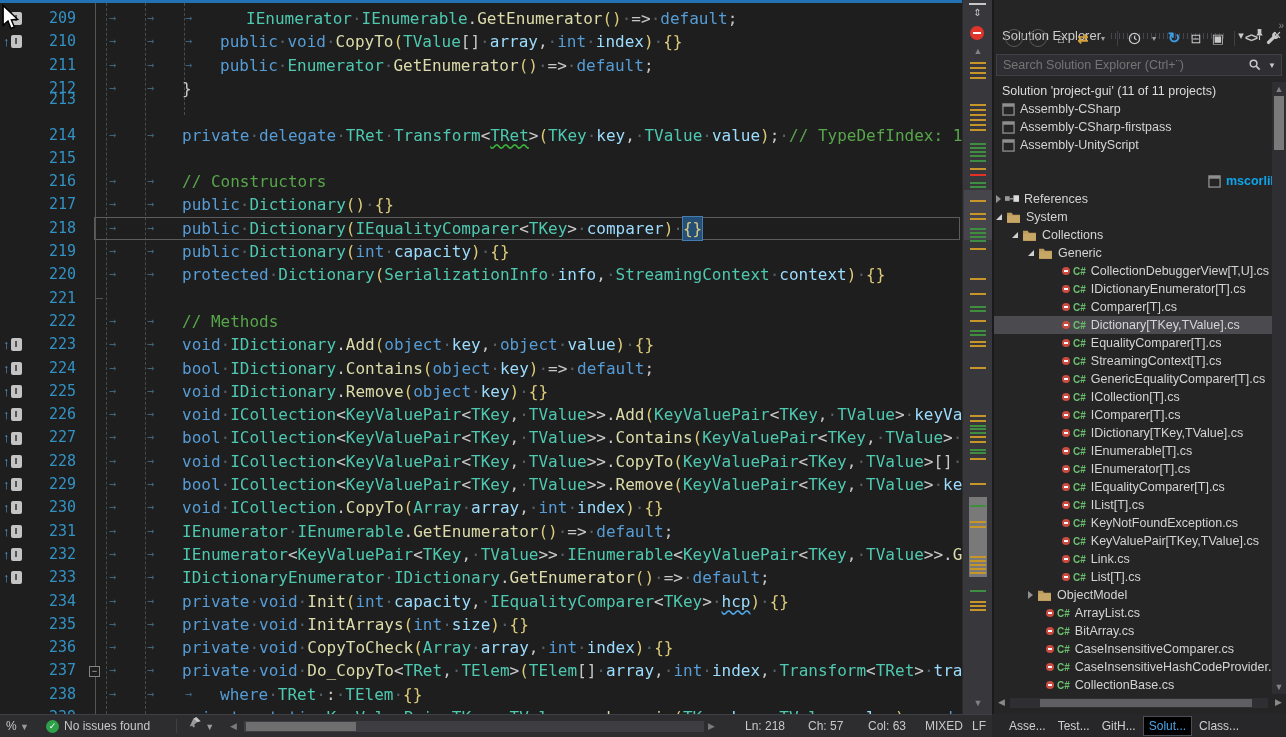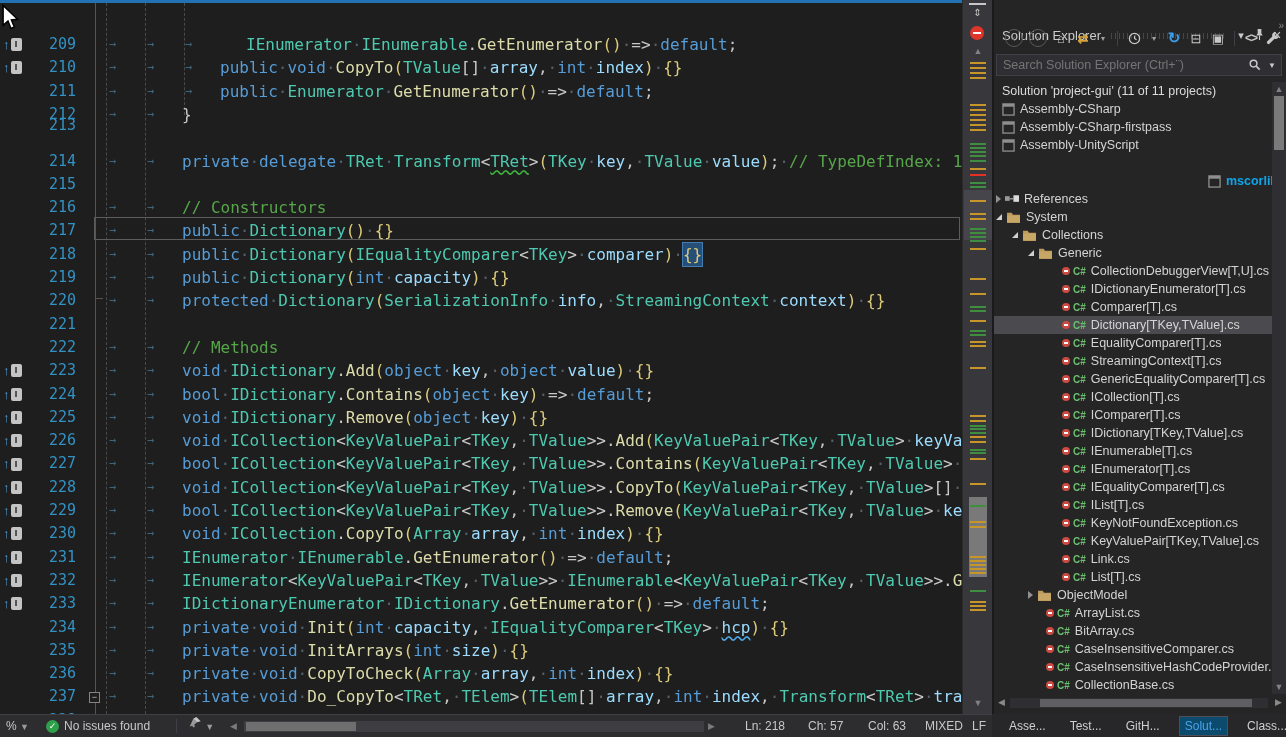--- a/index.html
+++ b/index.html
@@ -5,21 +5,21 @@
   html,body{margin:0;padding:0;background:#111;}
   #screen{position:relative;width:1286px;height:737px;background:#1E1E1E;overflow:hidden;
           font-family:"Liberation Sans",sans-serif;cursor:default;}
   
   #editor{position:absolute;left:0;top:0;width:962px;height:714px;background:#1E1E1E;overflow:hidden;}
   #topline{position:absolute;left:0;top:0;width:962px;height:3px;background:#2272B4;z-index:6;}
   .guide{position:absolute;top:3px;bottom:0;width:0;border-left:1px dashed #4A4A4A;z-index:1;}
   #guide3{bottom:auto;height:112px;}
   #blockline{position:absolute;left:95px;top:3px;bottom:0;width:1px;background:#555;z-index:1;}
   .btick{position:absolute;left:95px;width:8px;height:1px;background:#555;z-index:1;}
-  .code-line{position:absolute;left:0;width:962px;height:23.3px;line-height:23.3px;white-space:pre;z-index:2;margin-top:26px;}
+  .code-line{position:absolute;left:0;width:962px;height:23.3px;line-height:23.3px;white-space:pre;z-index:2;}
   .lnum{position:absolute;left:30px;width:46px;text-align:right;color:#3392C4;
         font-family:"DejaVu Sans Mono",monospace;font-size:15px;}
   .lcode{position:absolute;left:106px;top:0;font-family:"DejaVu Sans Mono",monospace;font-size:16px;
          display:flex;align-items:center;height:23.3px;}
   .tab{display:inline-block;width:38px;color:#3E637A;font-size:12px;padding-left:3px;box-sizing:border-box;}
   .tok{display:inline-block;}
   .k{color:#569CD6;} .t{color:#4EC9B0;} .m{color:#DCDCAA;} .p{color:#9CDCFE;}
   .c{color:#57A64A;} .w{color:#C8C8C8;} .b{color:#DCCB7A;}
   .s{color:#54606A;}
   .sel{background:#264F78;outline:1px solid #427CB0;}
@@ -85,23 +85,23 @@
   .reddot::after{content:"";position:absolute;left:2px;top:3.2px;width:4px;height:1.6px;background:#fff;}
   .cshash{color:#6BBF6E;font-weight:bold;font-size:10px;margin-right:5px;}
   #sevsb{position:absolute;left:278px;top:82px;width:14px;height:612px;background:#2F2F33;}
   #sevsb .sarrow{width:14px;}
   #sevthumb{position:absolute;left:2px;top:14px;width:10px;height:54px;background:#7A7A7A;}
   #sehsb{position:absolute;left:2px;top:697px;width:288px;height:13px;color:#8A8A8A;}
   #sehtrack{position:absolute;left:14px;top:1px;width:258px;height:10px;background:#2F2F33;}
   #sehthumb{position:absolute;left:30px;top:1px;width:212px;height:8px;background:#5F5F63;}
   
   #setabs{position:absolute;left:992px;top:714px;width:294px;height:23px;background:#27272A;display:flex;
-          align-items:center;gap:14px;padding-left:12px;box-sizing:border-box;font-size:12px;color:#CFCFCF;}
+          align-items:center;gap:2px;padding-left:12px;box-sizing:border-box;font-size:12px;color:#CFCFCF;}
   .setab{padding:2px 5px;}
-  .setab.active{color:#4AA3E8;border:1px solid #4E4E56;background:#0c4a6e;}
+  .setab.active{color:#4AA3E8;border:1px solid #4E4E56;background:#000000;}
   #cursor{position:absolute;left:1px;top:4px;z-index:20;}
 </style>
 </head>
 <body>
 
 <div id="screen">
 
   <div id="editor">
     <div id="topline"></div>
     <div class="guide" style="left:106px"></div>

